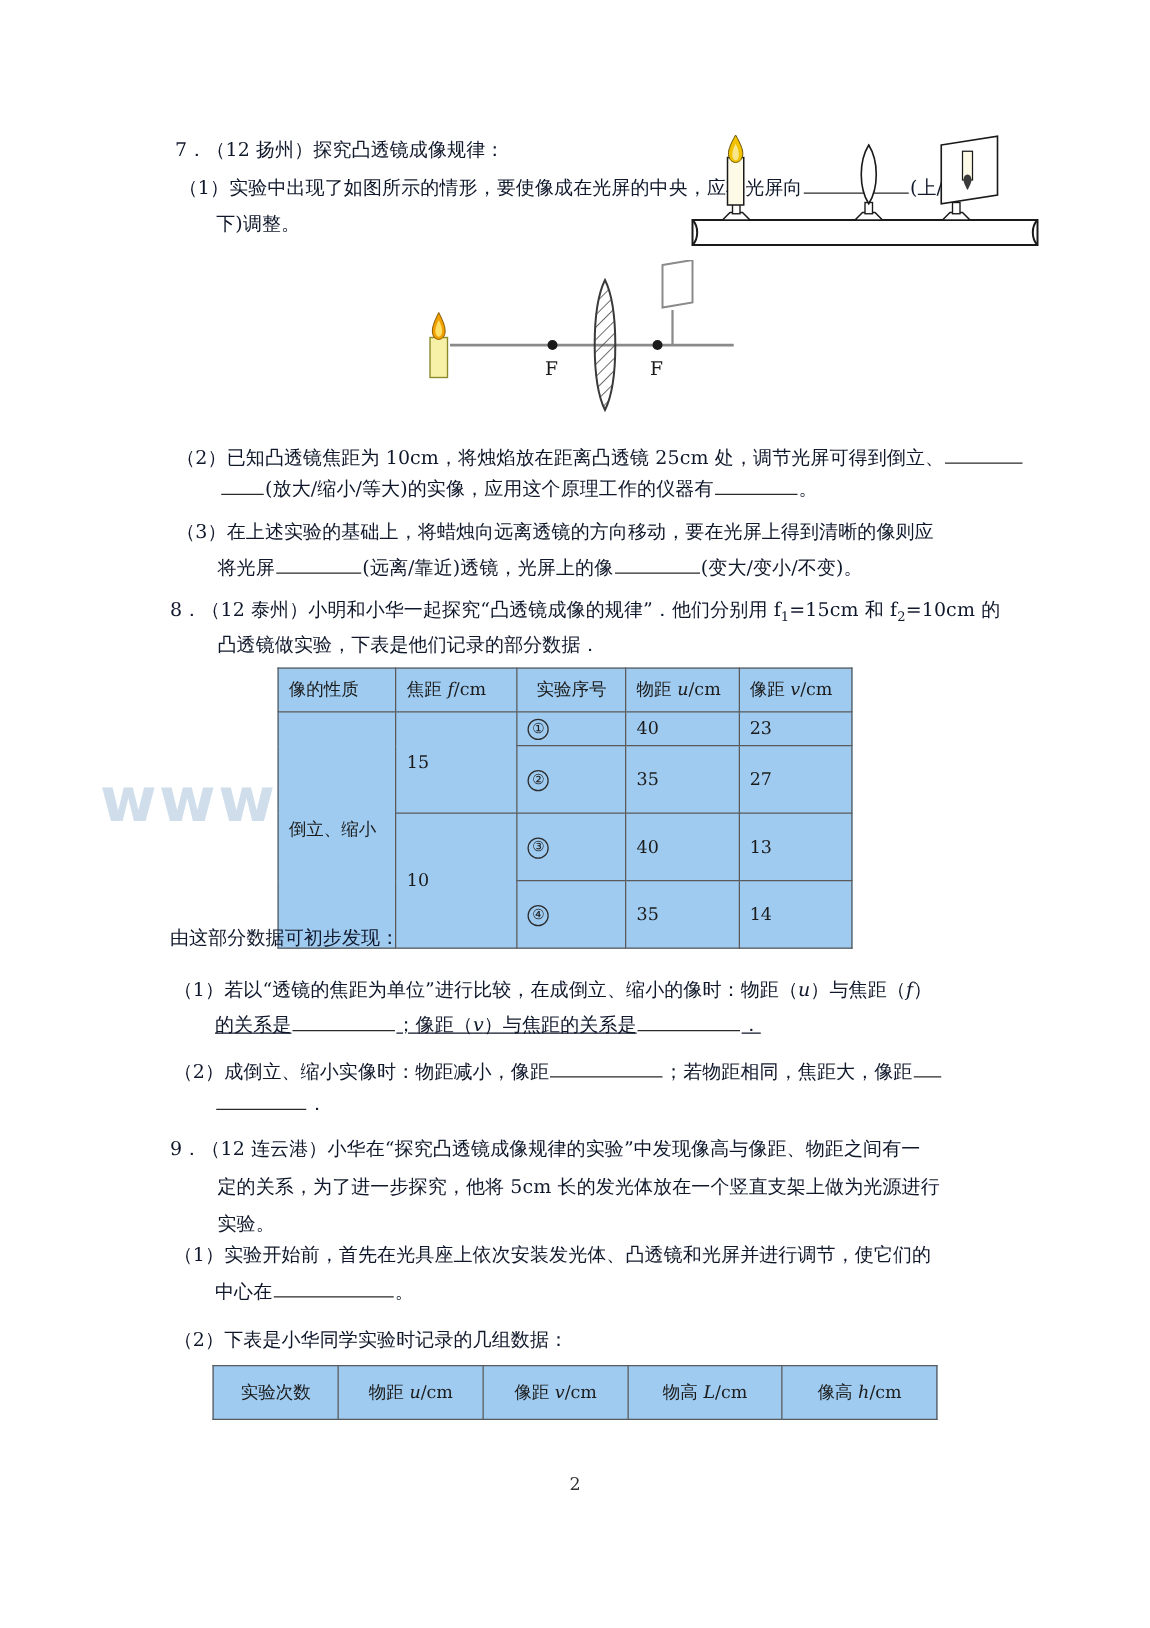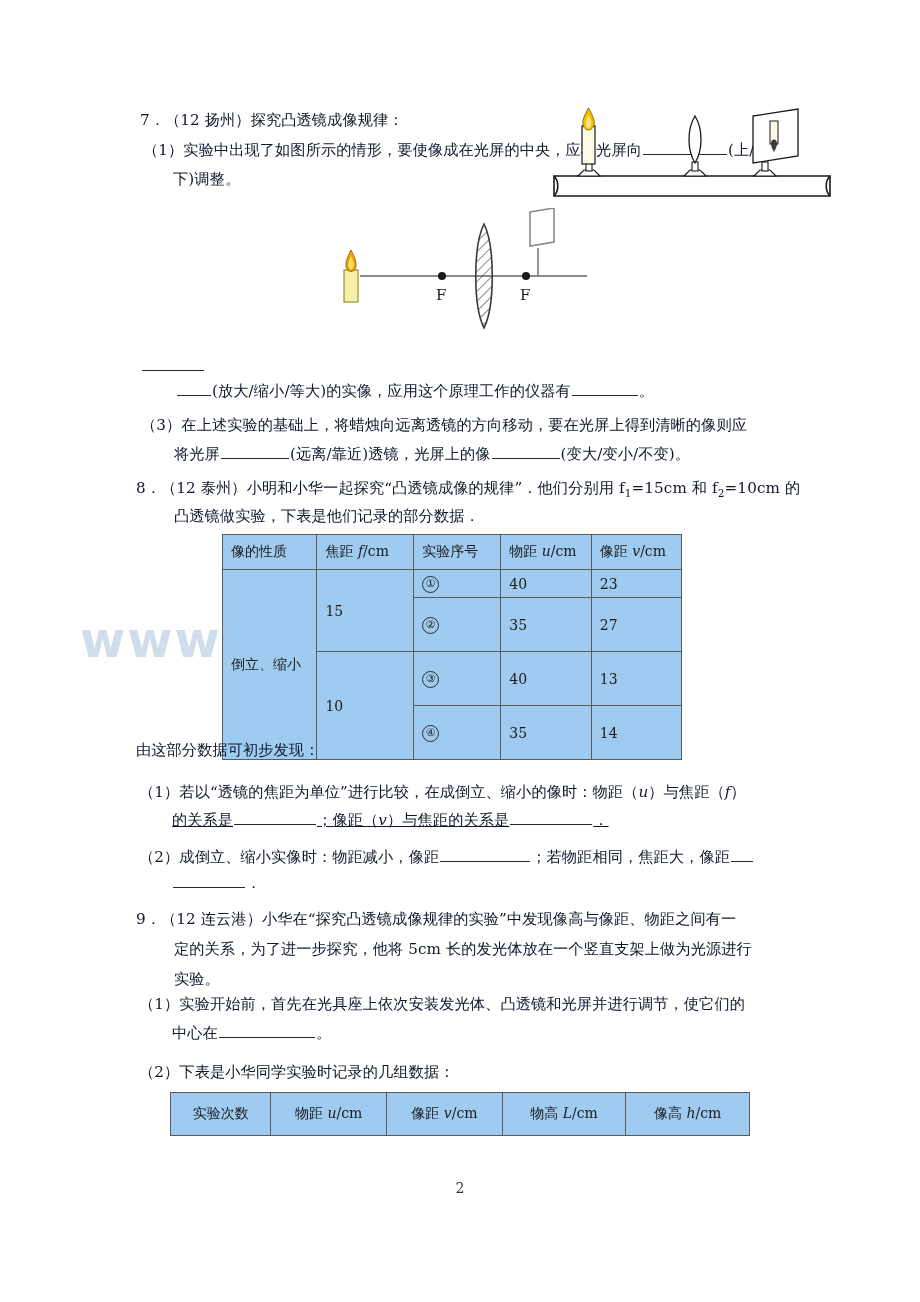--- a/index.html
+++ b/index.html
@@ -173,21 +173,21 @@
 
         <circle cx="204" cy="68" r="4" fill="#1a1a1a"></circle>
         <text x="198" y="92" font-family="DejaVu Serif, Liberation Serif, serif" font-size="15" fill="#1a1a1a">F</text>
 
         <line x1="216" y1="68" x2="216" y2="40" stroke="#8a8a8a" stroke-width="1.8"></line>
         <path d="M208,4 L232,0 L232,34 L208,38 Z" fill="#ffffff" stroke="#8a8a8a" stroke-width="1.6"></path>
       </svg>
     </div>
 
     <div class="qline" style="left:141px; top:352px;">
-      <span class="fill" style="width:62px;"></span>
+      <span>（2）已知凸透镜焦距为 10cm，将烛焰放在距离凸透镜 25cm 处，调节光屏可得到倒立、</span><span class="fill" style="width:62px;"></span>
     </div>
     <div class="qline" style="left:176px; top:377px;">
       <span class="fill" style="width:34px;"></span><span>(放大/缩小/等大)的实像，应用这个原理工作的仪器有</span><span class="fill" style="width:66px;"></span><span>。</span>
     </div>
 
     <div class="qline" style="left:141px; top:411px;">（3）在上述实验的基础上，将蜡烛向远离透镜的方向移动，要在光屏上得到清晰的像则应</div>
     <div class="qline" style="left:174px; top:440px;">
       <span>将光屏</span><span class="fill" style="width:68px;"></span><span>(远离/靠近)透镜，光屏上的像</span><span class="fill" style="width:68px;"></span><span>(变大/变小/不变)。</span>
     </div>
 
@@ -196,21 +196,21 @@
     </div>
     <div class="qline" style="left:174px; top:502px;">凸透镜做实验，下表是他们记录的部分数据．</div>
 
     <div class="watermark">www.zixin.com.cn</div>
 
     <table class="datatable t1" style="left:222px; top:534px; width:460px;">
       <tbody>
           <tr>
         <td class="hdr" style="width:96px;">像的性质</td>
         <td class="hdr" style="width:98px;">焦距 <span class="ital">f</span>/cm</td>
-        <td class="hdr" style="width:90px;">实验序号</td>
+        <td class="hdr" style="width:90px;text-align:center;">实验序号</td>
         <td class="hdr" style="width:88px;">物距 <span class="ital">u</span>/cm</td>
         <td class="hdr" style="width:88px;">像距 <span class="ital">v</span>/cm</td>
       </tr>
       <tr>
         <td rowspan="4" style="height:45px;">倒立、缩小</td>
         <td rowspan="2">15</td>
         <td><span class="circnum">①</span></td>
         <td>40</td>
         <td>23</td>
       </tr>

